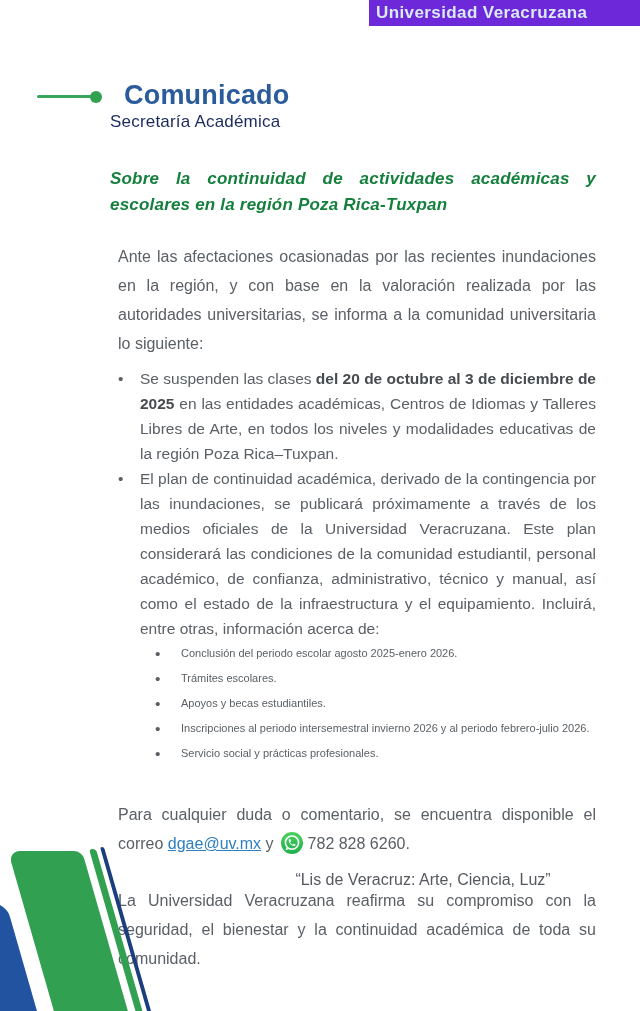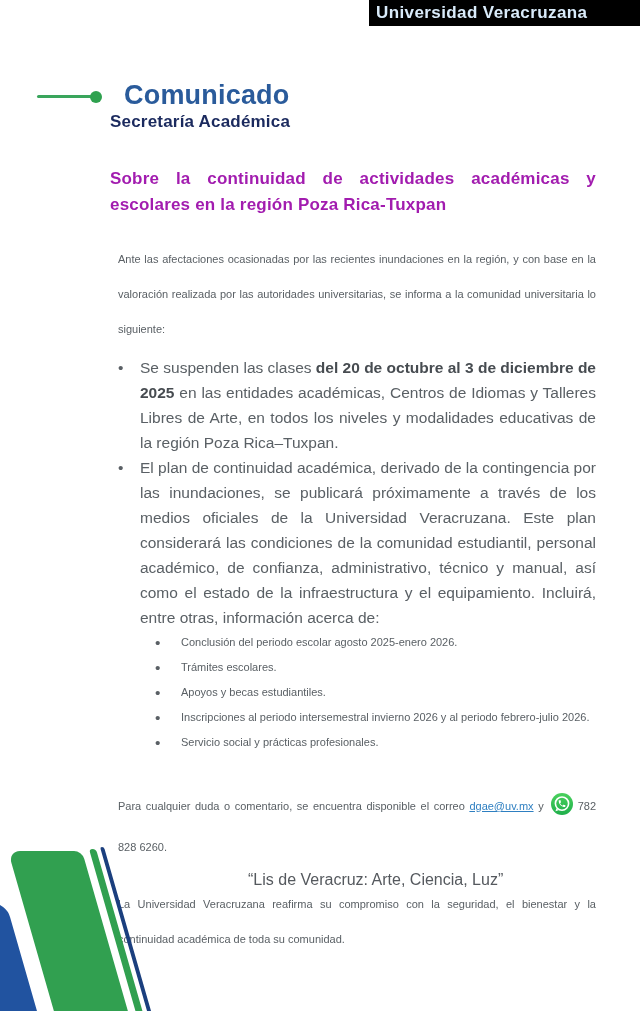--- a/index.html
+++ b/index.html
@@ -7,21 +7,21 @@
     position:relative;
     width:640px; height:1011px;
     background:#ffffff;
     overflow:hidden;
     font-family:"Liberation Sans", sans-serif;
   }
 
   
   .topbar {
     position:absolute; top:0; left:369px; right:0; height:26px;
-    background:#000000;
+    background:#6d28d9;
     display:flex; align-items:center;
     padding-left:7px;
     box-sizing:border-box;
     overflow:hidden;
   }
   .topbar-text {
     color:#d9ebfa; font-size:17px; font-weight:bold;
     letter-spacing:0.4px; white-space:nowrap;
   }
 
@@ -34,37 +34,37 @@
     position:absolute; left:90px; top:91px; width:12px; height:12px;
     background:#2fa14f; border-radius:50%;
   }
   .masthead { position:absolute; left:110px; top:80px; }
   .masthead-title {
     color:#2a5b9b; font-size:27px; font-weight:bold; letter-spacing:0.2px;
     line-height:30px;
     margin-left:14px;
   }
   .masthead-subtitle {
-    color:#1b2a5e; font-size:17px; font-weight:bold; letter-spacing:0.2px;
+    color:#1b2a5e; font-size:17px; font-weight:normal; letter-spacing:0.2px;
     margin-top:2px;
   }
 
   
   .doc {
     position:absolute; left:110px; top:166px; width:486px;
     color:#5a6065;
   }
   .doc-title {
-    font-size:17px; font-weight:bold; 
-    color:#a21caf; text-align:justify; line-height:26px;
+    font-size:17px; font-weight:bold; font-style:italic;
+    color:#15803d; text-align:justify; line-height:26px;
     letter-spacing:0.2px;
     margin-bottom:24px;
   }
   .para {
-    font-size:11px; line-height:35px; text-align:justify;
+    font-size:16px; line-height:29px; text-align:justify;
     padding-left:8px;
   }
   .bold-inline { font-weight:bold; color:#474c51; }
 
   .bullets { margin-top:8px; }
   .bullet-row { display:flex; padding-left:8px; }
   .bullet-marker {
     width:22px; flex:0 0 22px; font-size:15.5px; line-height:25px;
     color:#5a6065;
   }
@@ -78,21 +78,21 @@
   .sub-text { flex:1; font-size:11px; line-height:25px; text-align:justify; }
 
   .contact { margin-top:34px; }
   .email-link { color:#2e7fc1; text-decoration:underline; cursor:pointer; }
   .wa-icon { display:inline-block; vertical-align:-6px; margin:0 4px 0 6px; }
   .closing { margin-top:22px; }
 
   
   .sign-block {
     position:absolute; left:248px; top:866px; width:350px;
-    color:#55595e; font-size:16px; line-height:27px;
+    text-align:center; color:#55595e; font-size:16px; line-height:27px;
   }
 
   
   .deco {
     position:absolute; left:0; bottom:0; width:230px; height:166px;
     overflow:hidden;
   }
   .deco .stripe {
     position:absolute; transform:skewX(16deg); transform-origin:top left;
   }

